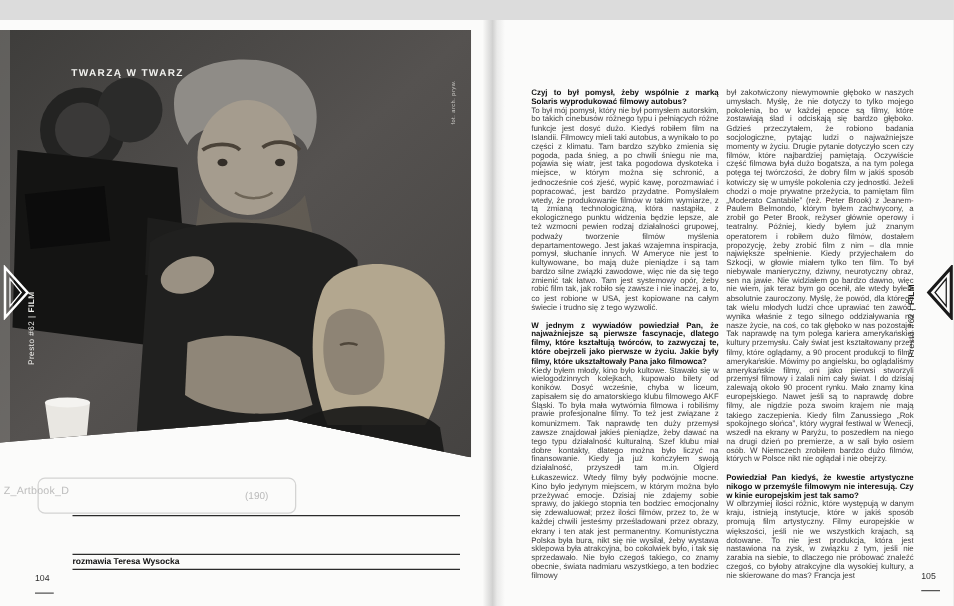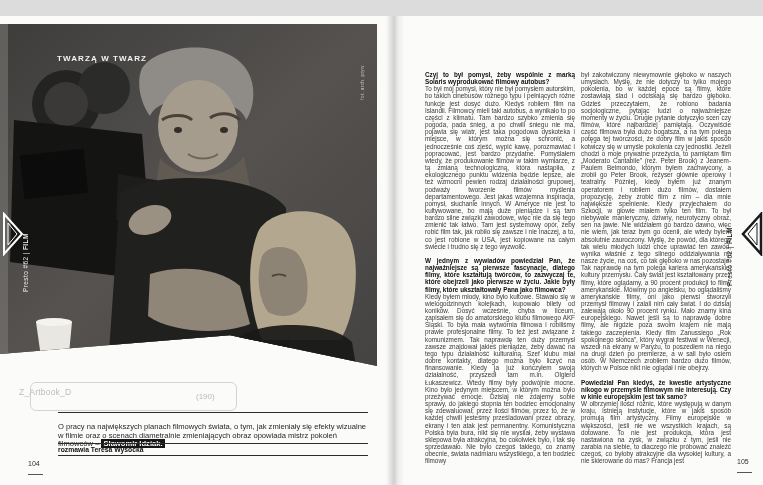--- a/index.html
+++ b/index.html
@@ -31,21 +31,21 @@
   }
   .vtext b { font-weight:bold; }
   .vtext-left  { left:22px;  top:192px; color:#efefec; }
   .vtext-right { left:726px; top:186px; color:#1d1d1b; }
   .logo { position:absolute; }
   .logo-left  { left:2px;   top:196px; }
   .logo-right { left:741px; top:196px; }
 
   
   .wm-text {
-    position:absolute; left:19px; top:371px;
+    position:absolute; left:3px; top:371px;
     font-size:8.5px; color:rgba(178,178,178,0.85); letter-spacing:0.2px; z-index:1;
   }
   .wm-box {
     position:absolute; left:30px; top:366px; width:205px; height:27px;
     border:1px solid rgba(190,190,190,0.65); border-radius:6px; z-index:1;
   }
   .wm-num {
     position:absolute; left:196px; top:376px;
     font-size:8px; color:rgba(178,178,178,0.9); z-index:1;
   }
@@ -155,21 +155,20 @@
     <span>|</span>
     <b>FILM</b>
   </div>
 
   <div class="wm-text">Z_Artbook_D</div>
   <div class="wm-box"></div>
   <div class="wm-num">(190)</div>
 
 
   <div class="rule rule-1"></div>
-  <p class="standfirst"><span>O pracy na największych planach filmowych świata, o tym, jak zmieniały się efekty wizualne w filmie oraz o scenach diametralnie zmieniających obraz opowiada mistrz pokoleń filmowców – </span><span class="hl">Sławomir Idziak.</span></p>
   <div class="rule rule-2"></div>
   <div class="byline">rozmawia Teresa Wysocka</div>
   <div class="rule rule-3"></div>
 
   <div class="pagenum pn-left">104</div>
   <div class="pn-rule pnr-left"></div>
 
   <div class="fold"></div>
 
   <div class="col col-1">

